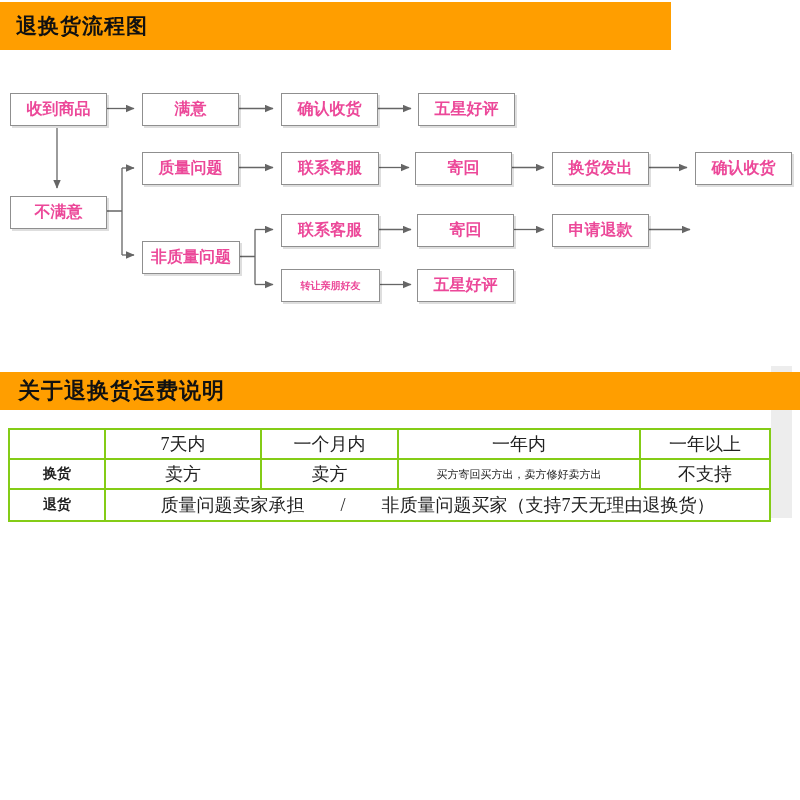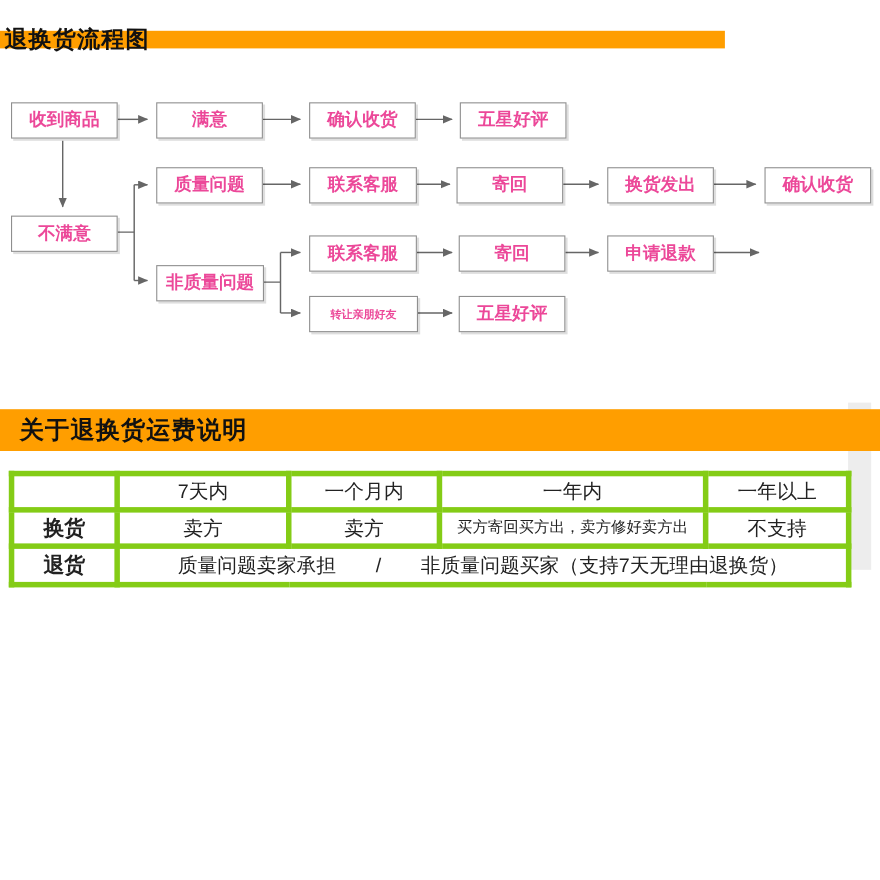--- a/index.html
+++ b/index.html
@@ -3,43 +3,43 @@
 <meta charset="utf-8">
 <style>
   html,body { margin:0; padding:0; background:#ffffff; }
   body { width:800px; height:800px; position:relative; overflow:hidden;
          font-family:"Liberation Sans","DejaVu Sans",sans-serif; }
   .page { position:absolute; left:0; top:0; width:800px; height:800px; background:#fff; }
 
   
   .banner { position:absolute; background:#FF9E00; color:#111;
             font-weight:900; display:flex; align-items:center; z-index:2; }
-  .banner1 { left:0; top:28px; width:655px; height:16px; font-size:21px; padding-left:4px; letter-spacing:1px; }
+  .banner1 { left:0; top:2px; width:655px; height:48px; font-size:21px; padding-left:16px; letter-spacing:1px; }
   .banner2 { left:0; top:372px; width:793px; height:38px; font-size:22px; padding-left:18px; letter-spacing:1px; }
 
   
   .flow-layer { position:absolute; left:0; top:0; width:800px; height:330px; z-index:1; }
   .fnode { position:absolute; background:#fff; border:1px solid #8f8f8f;
            box-shadow:2px 2px 0 rgba(0,0,0,0.13);
            display:flex; align-items:center; justify-content:center;
            font-weight:bold; font-size:16px; color:#ec4899; white-space:nowrap; z-index:2; }
   .fnode.small { font-size:10px; }
   svg.connectors { position:absolute; left:0; top:0; z-index:1; }
 
   
   .fee-table { position:absolute; left:8px; top:428px; width:762px; z-index:2;
                border-collapse:collapse; table-layout:fixed; color:#222; }
-  .fee-table td { border:5px solid #84cc16; text-align:center; vertical-align:middle;
-                  padding:0 2px; font-size:18px; overflow:hidden; }
+  .fee-table td { border:2px solid #84cc16; text-align:center; vertical-align:middle;
+                  padding:0 2px; font-size:18px; overflow:hidden;font-family:Liberation Serif, serif; }
   .fee-table { border:2px solid #3a3a3a; }
   .fee-table tr.r1 td { height:28px; }
   .fee-table tr.r2 td { height:28px; }
   .fee-table tr.r3 td { height:30px; }
-  .fee-table td.bold { font-weight:bold; font-size:19px; }
-  .fee-table td.smalltxt { font-size:14px; letter-spacing:0; }
+  .fee-table td.bold { font-weight:bold; font-size:14px; }
+  .fee-table td.smalltxt { font-size:11px; letter-spacing:0; }
 
   .shadow-strip { position:absolute; left:771px; top:366px; width:21px; height:152px;
                   background:#ededed; z-index:0; }
 </style>
 </head>
 <body>
 
 <div class="page">
 
   <div class="shadow-strip"></div>

